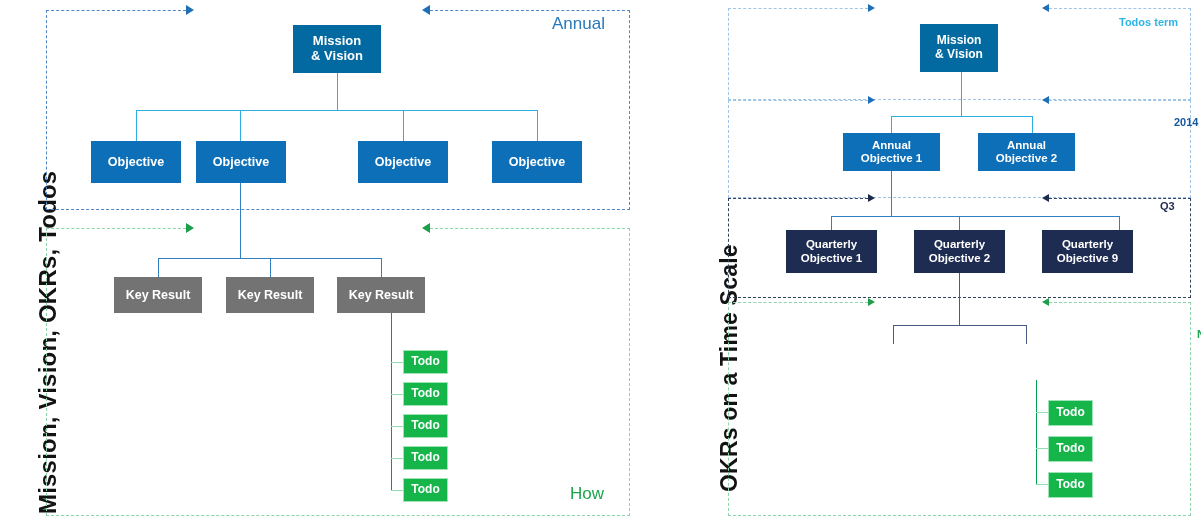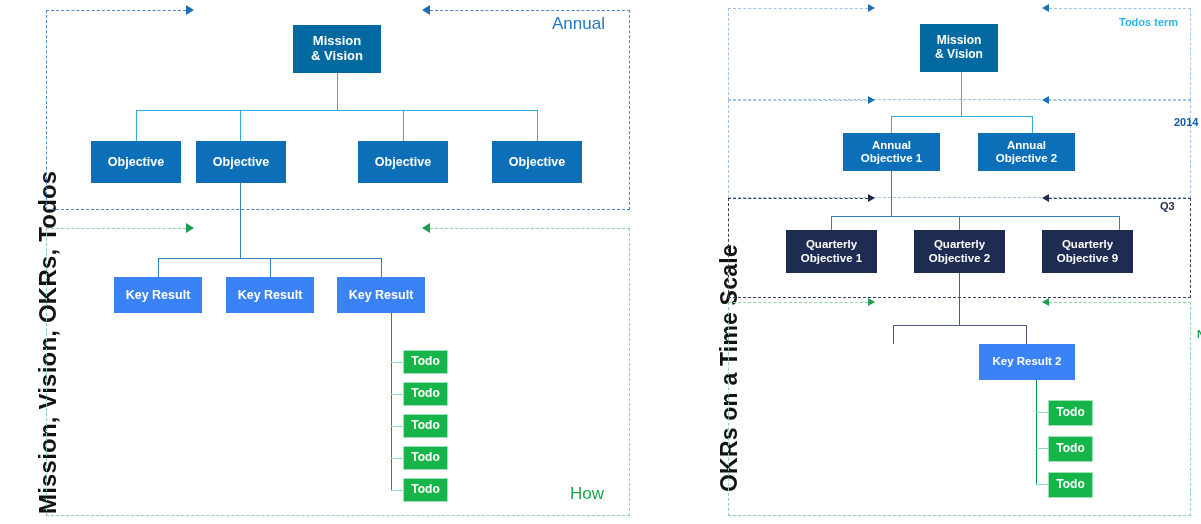--- a/index.html
+++ b/index.html
@@ -78,21 +78,21 @@
     justify-content: center;
     text-align: center;
     color: #ffffff;
     font-weight: bold;
     line-height: 1.15;
     z-index: 6;
   }
   .node.cyan  { background: #0369a1; text-align: center; }
   .node.blue  { background: #0d6fb8; }
   .node.navy  { background: #1f2c51; }
-  .node.green { background: #3b82f6; }
+  .node.green { background: #737373; }
   .node.green2 {
     background: #15b54a;
     border: 1.5px solid #9fe3bb;
   }
 
   
   .ln {
     position: absolute;
     z-index: 3;
   }
@@ -301,23 +301,20 @@
   </div>
   <div class="node navy" style="left:914px; top:230px; width:91px; height:43px; font-size:11.5px; flex-direction:column;">
     <span>Quarterly</span>
     <span>Objective 2</span>
   </div>
   <div class="node navy" style="left:1042px; top:230px; width:91px; height:43px; font-size:11.5px; flex-direction:column;">
     <span>Quarterly</span>
     <span>Objective 9</span>
   </div>
 
-  <div class="node green" style="left:979px; top:344px; width:96px; height:36px; font-size:11.5px;">
-    <span>Key Result 2</span>
-  </div>
 
   <div class="node green2" style="left:1048px; top:400px; width:45px; height:26px; font-size:12px;">
     <span>Todo</span>
   </div>
   <div class="node green2" style="left:1048px; top:436px; width:45px; height:26px; font-size:12px;">
     <span>Todo</span>
   </div>
   <div class="node green2" style="left:1048px; top:472px; width:45px; height:26px; font-size:12px;">
     <span>Todo</span>
   </div>

